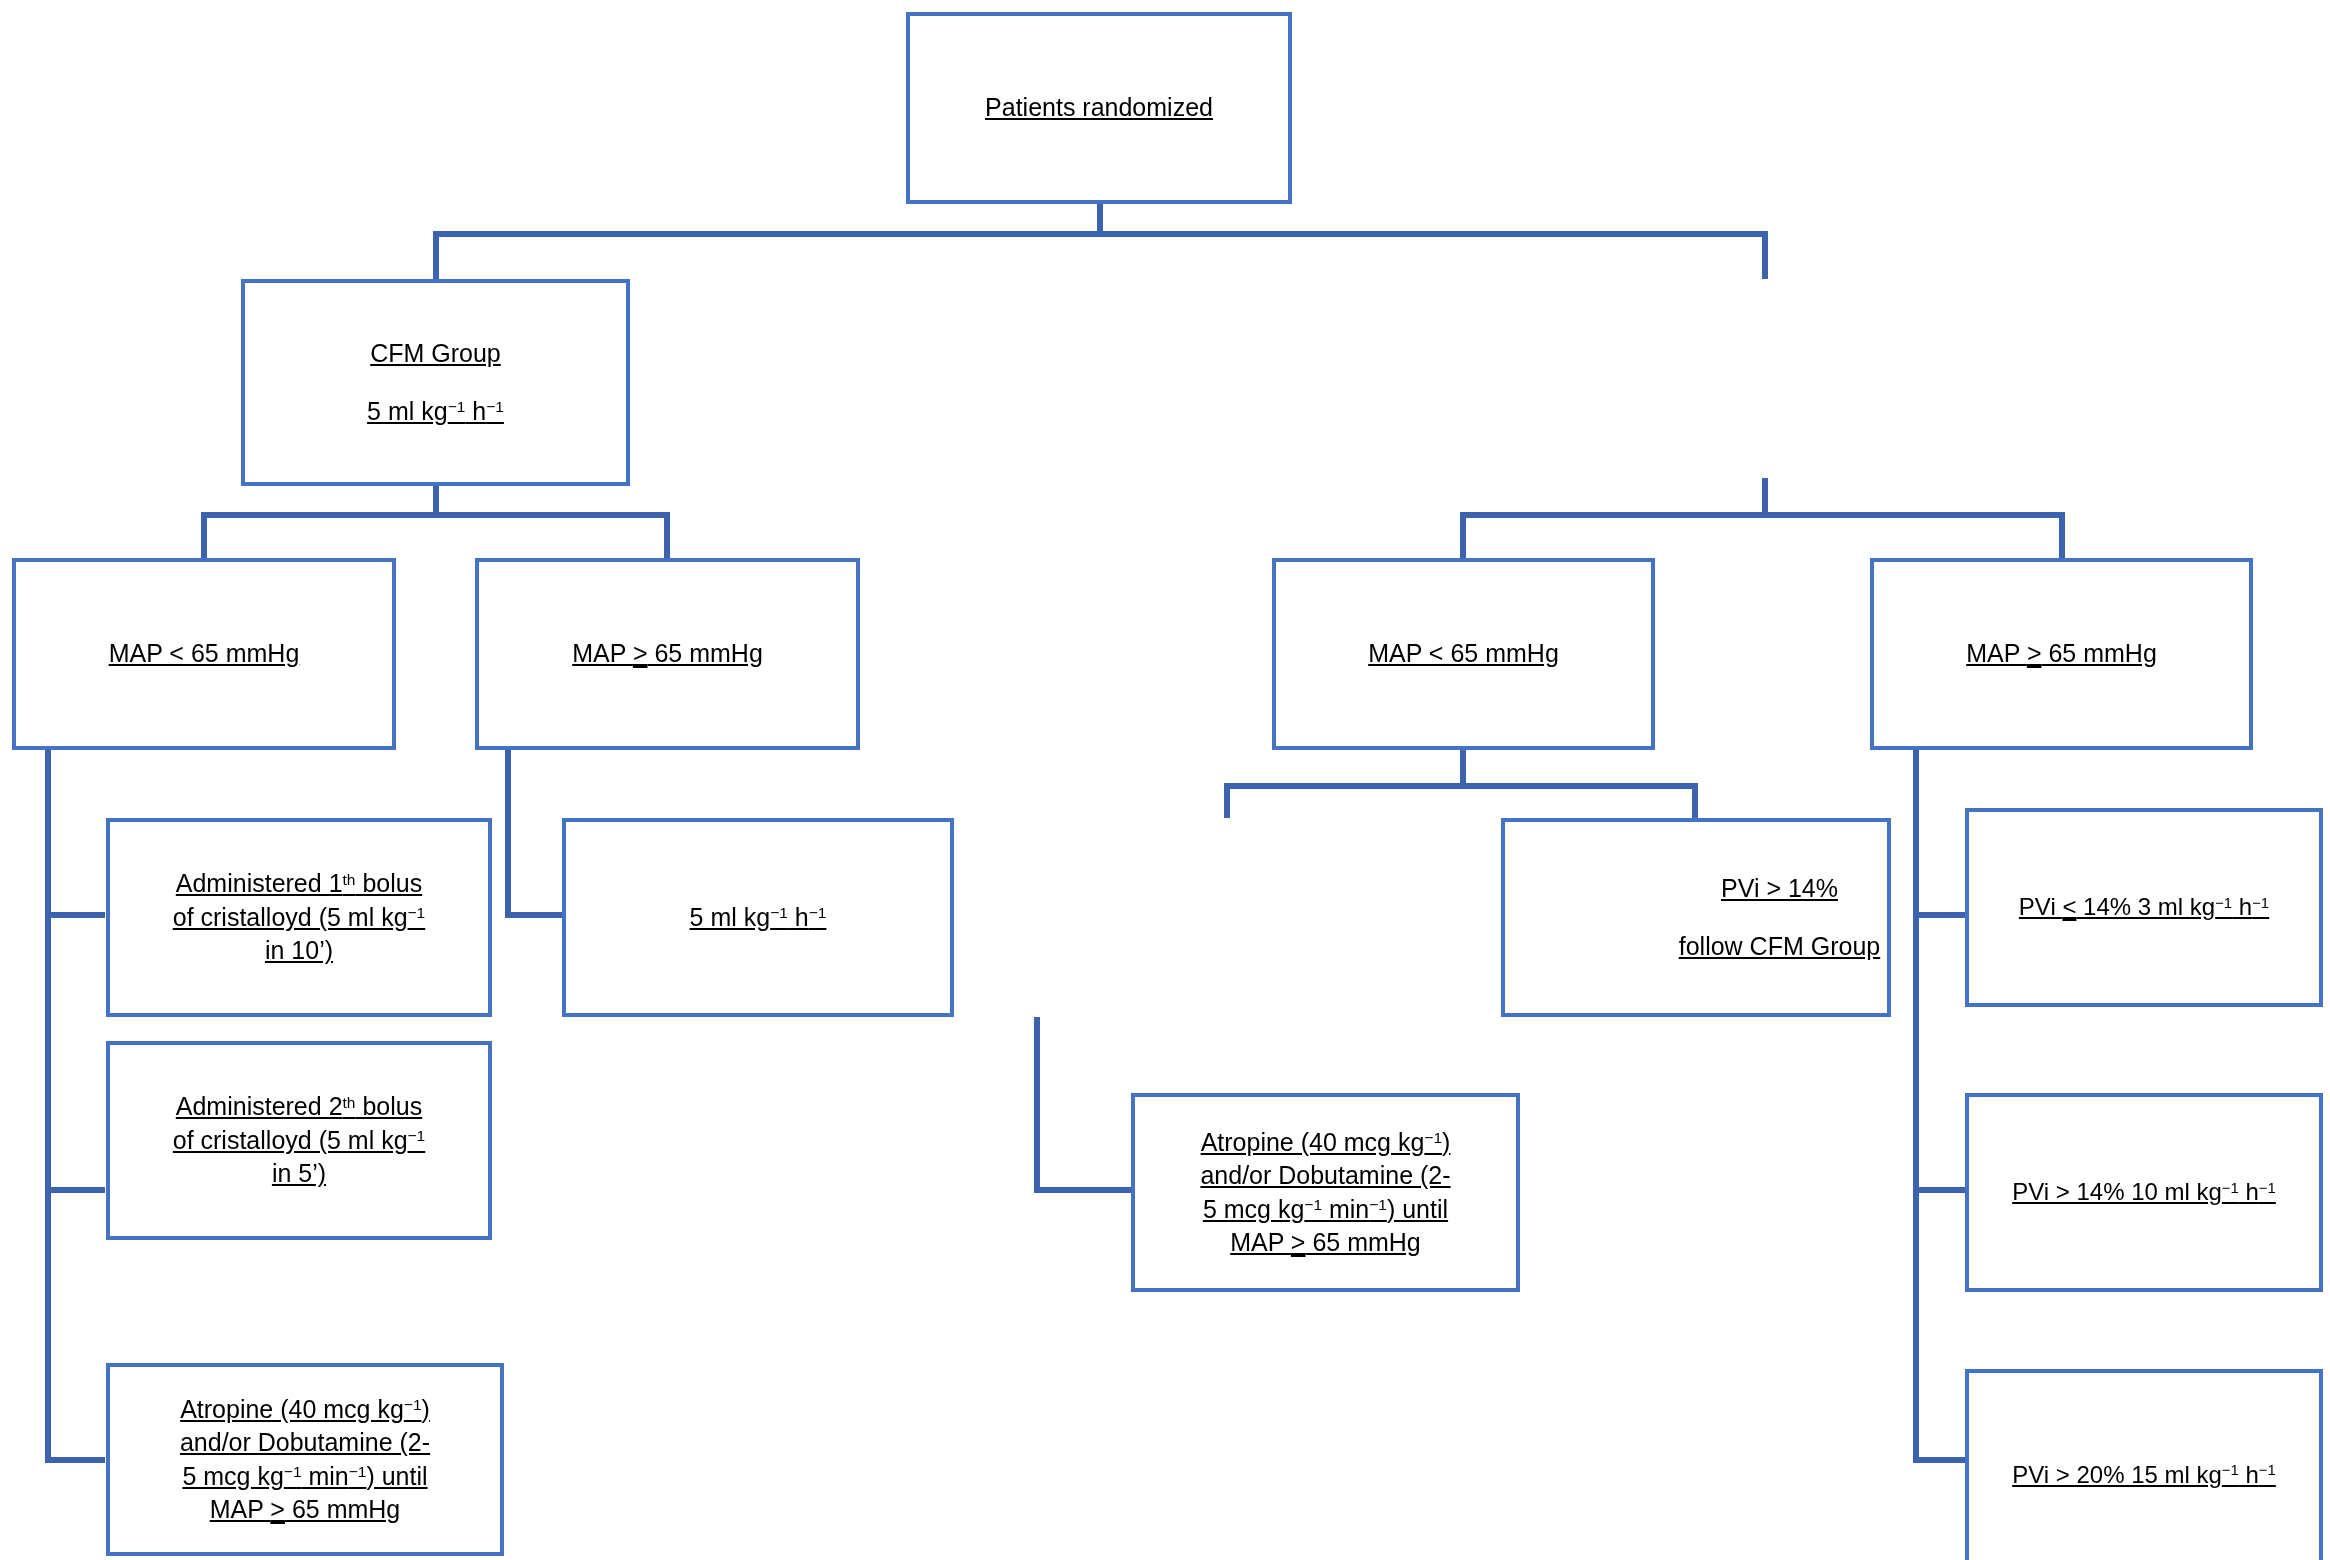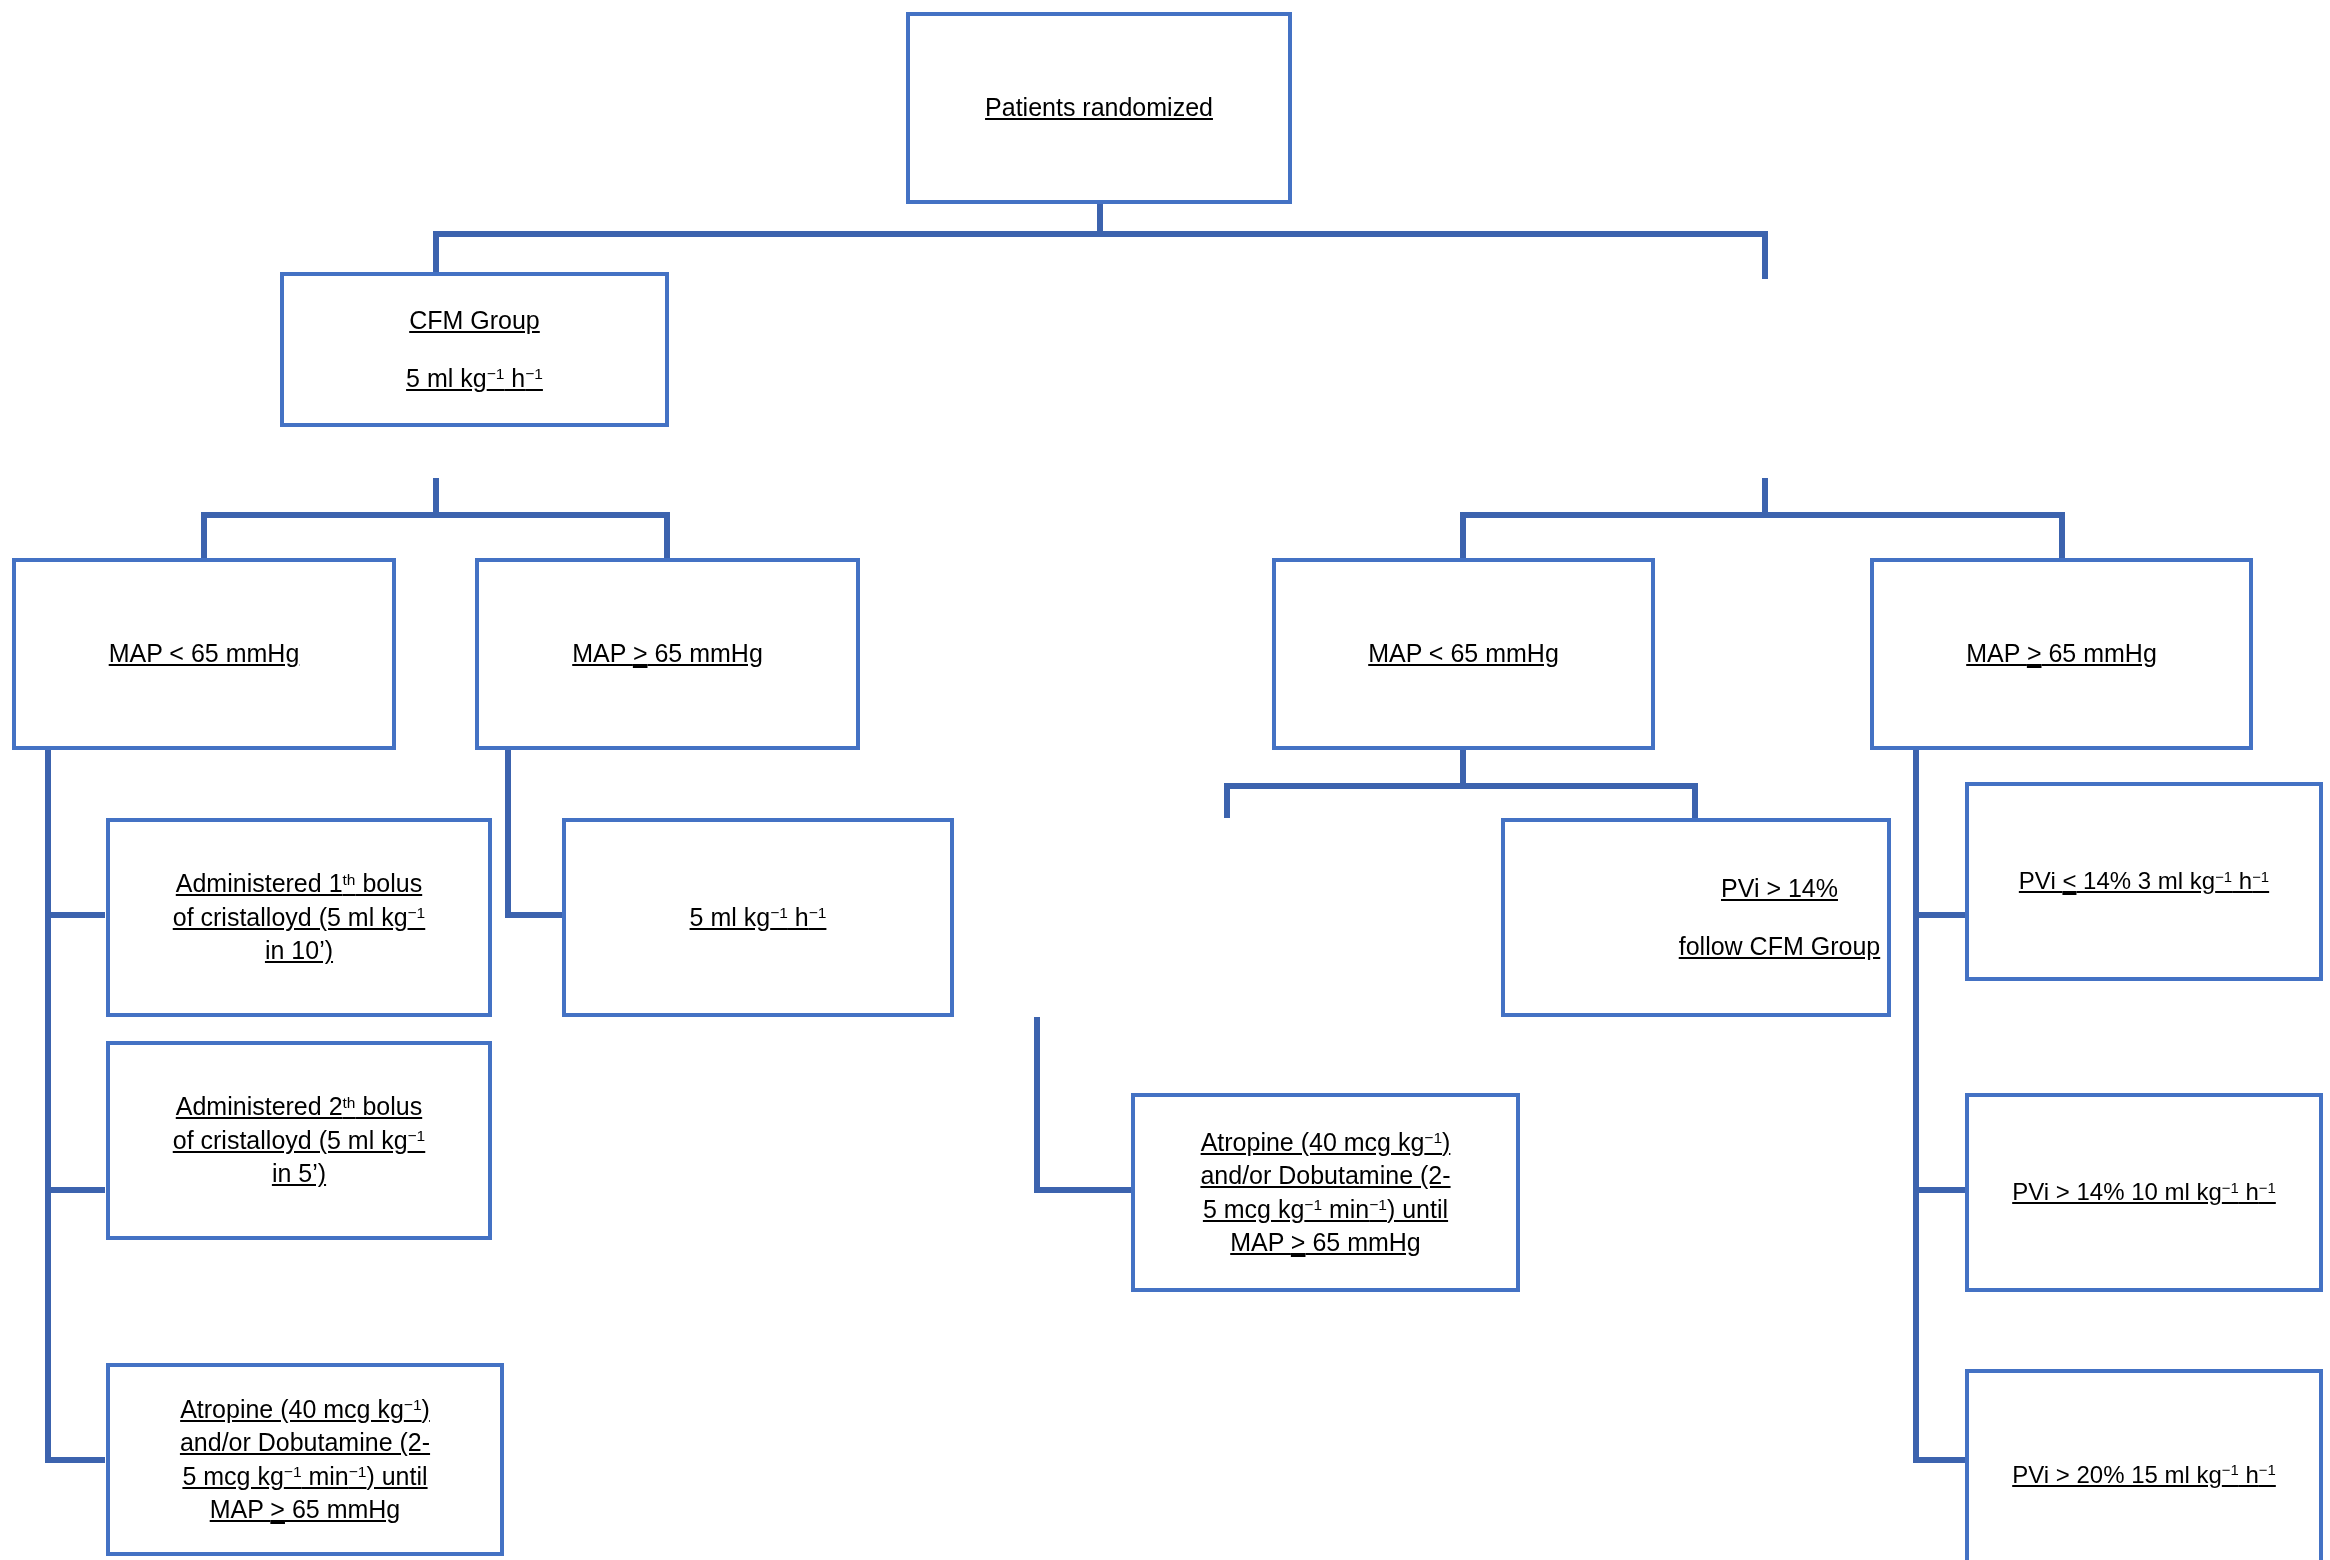--- a/index.html
+++ b/index.html
@@ -27,31 +27,31 @@
   }
   .box .txt{line-height:1.34;padding:0 6.8px;text-decoration:underline;}
   .box.spread .txt{line-height:2.3;}
   .box.tight{font-size:24px;}
   sup{font-size:.62em;line-height:0;vertical-align:baseline;position:relative;top:-.5em;}
   .ul{text-decoration:underline;text-decoration-thickness:1.7px;text-underline-offset:.16em;}
   .conn{position:absolute;background:var(--conn);}
 
   
   #b-patients   {left:906px;top:12px;  width:386px;height:192px;}
-  #b-cfm        {left:241px; top:272px; width:389px;height:155px;margin-left:39px;}
+  #b-cfm        {left:241px; top:279px; width:389px;height:207px;}
   #b-pvi        {left:1569px;top:279px; width:392px;height:199px;}
   #b-maplt-cfm  {left:12px;  top:558px; width:384px;height:192px;}
   #b-mapge-cfm  {left:475px; top:558px; width:385px;height:192px;}
   #b-maplt-pvi  {left:1272px;top:558px; width:383px;height:192px;}
   #b-mapge-pvi  {left:1870px;top:558px; width:383px;height:192px;}
   #b-bolus1     {left:106px; top:818px;width:386px;height:199px;}
   #b-fiveml     {left:562px; top:818px;width:392px;height:199px;}
   #b-pvile14    {left:1033px;top:818px;width:389px;height:199px;}
   #b-pvigt14    {left:1501px;top:818px;width:390px;height:199px;justify-content:flex-end;}
-  #b-r1         {left:1965px;top:782px;width:358px;height:199px;}
+  #b-r1         {left:1965px;top:808px;width:358px;height:199px;}
   #b-bolus2     {left:106px; top:1041px;width:386px;height:199px;}
   #b-atromid    {left:1131px;top:1093px;width:389px;height:199px;}
   #b-r2         {left:1965px;top:1093px;width:358px;height:199px;}
   #b-atroleft   {left:106px; top:1363px;width:398px;height:193px;}
   #b-r3         {left:1965px;top:1369px;width:358px;height:212px;}
 </style>
 </head>
 <body>
 
 <div id="canvas">

